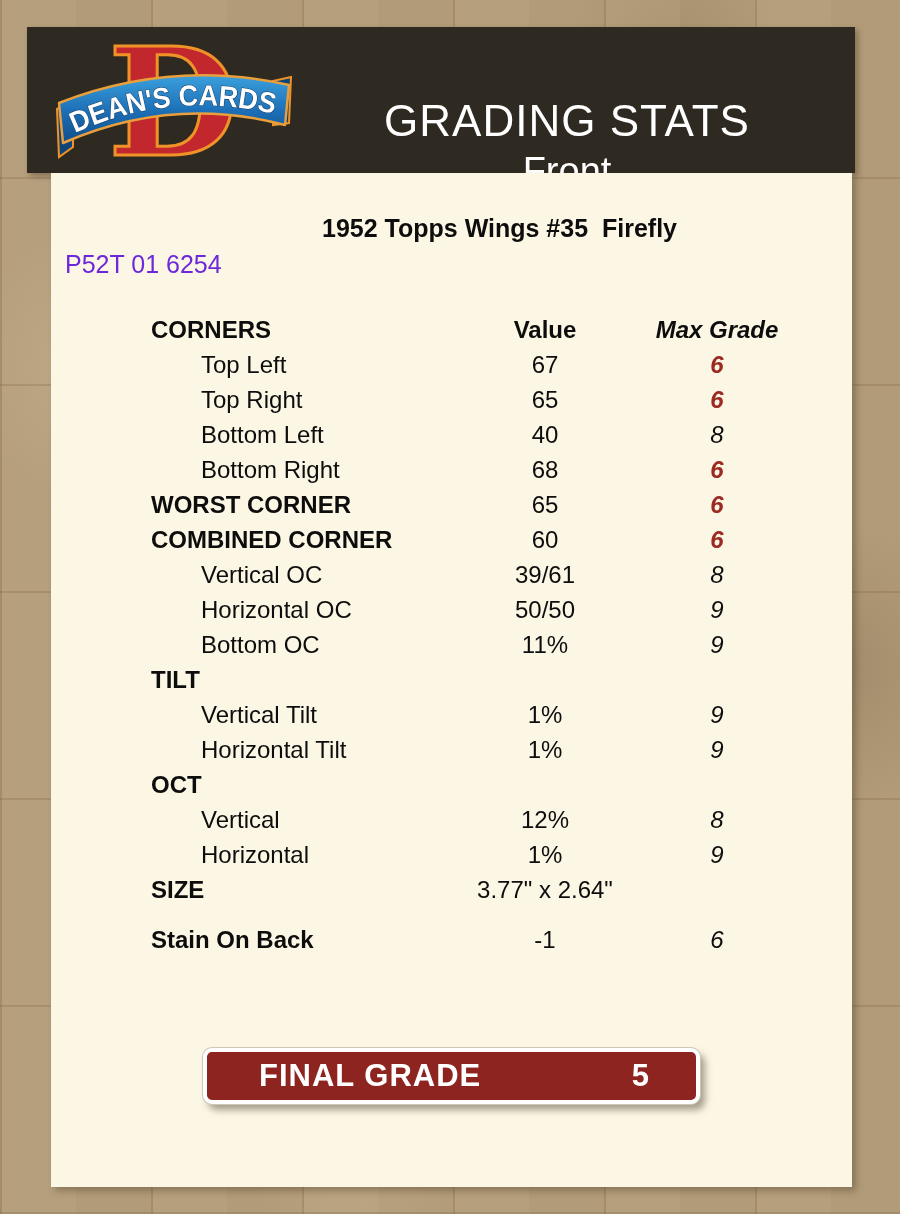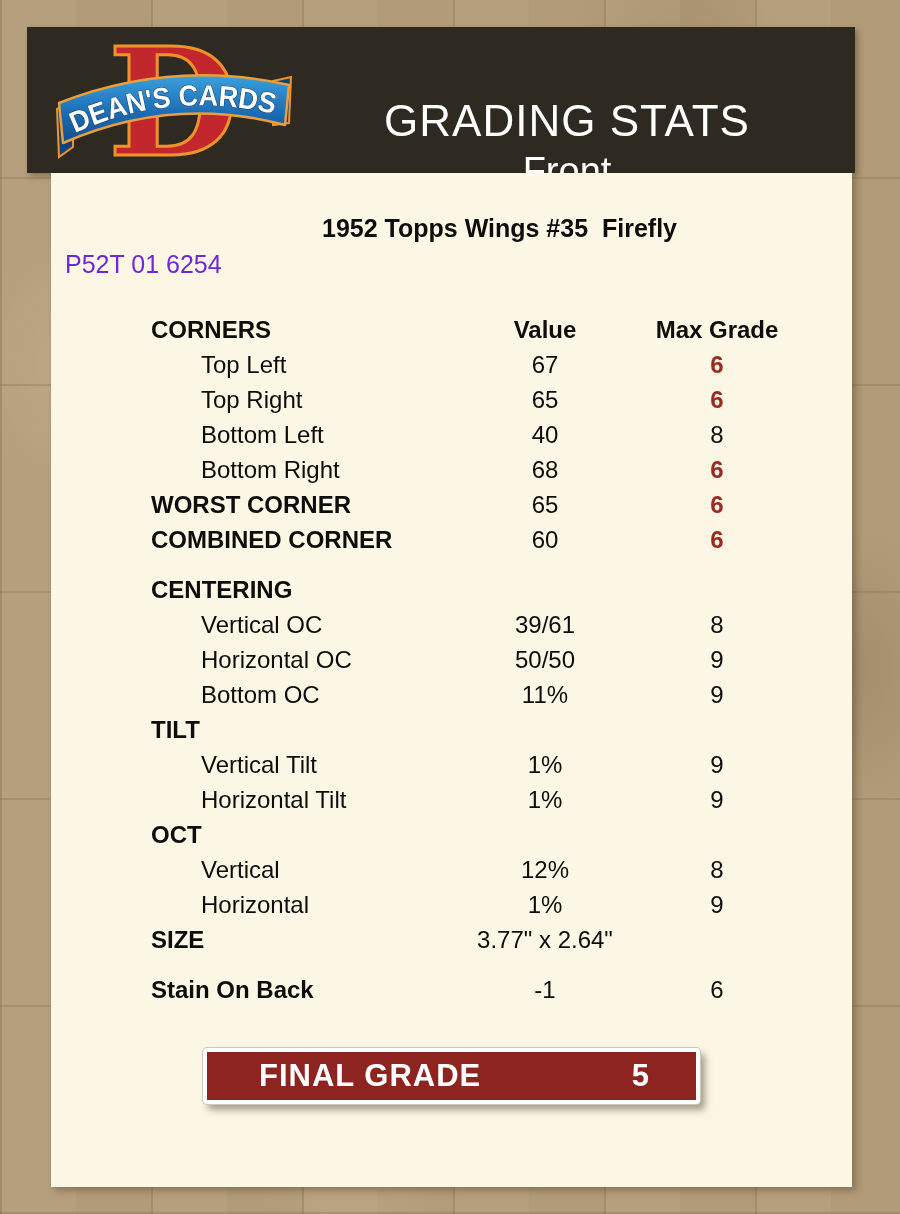--- a/index.html
+++ b/index.html
@@ -49,28 +49,28 @@
     font-size:25px; font-weight:400; color:#6d28d9;padding-left:14px;
   }
 
   .g-table { position:absolute; left:100px; top:143px; width:652px; }
   .row { display:flex; height:35px; font-size:24px; color:#0d0d0d; }
   .row.gap { margin-top:15px; }
   .row .label { flex:1; font-weight:400; }
   .row.item .label { padding-left:50px; }
   .row.columns .label, .row.section .label, .row.total .label { font-weight:bold; }
   .row .value { width:172px; text-align:center; font-weight:400; }
-  .row .max   { width:172px; text-align:center; font-weight:400; }
+  .row .max   { width:172px; text-align:center; font-weight:400;font-style:italic; }
   .row.columns .value, .row.columns .max { font-weight:bold; }
   .row .max.red { color:var(--accent-red, #9a2a22); font-weight:bold; }
 
   .final-grade {
     position:absolute; left:152px; top:875px; width:497px; height:56px;
     background:var(--button-red, #8e2420);
-    border:4px solid #ffffff; border-radius:4px;
+    border:4px solid #ffffff; border-radius:9px;
     box-shadow:0 0 0 1px #cdc7b8, 5px 6px 7px rgba(95,85,65,0.55);
     display:flex; align-items:center;
     color:#ffffff; font-weight:bold; font-size:31px; letter-spacing:1px;
   }
   .final-grade .fg-label { margin-left:52px; }
   .final-grade .fg-value { margin-left:auto; margin-right:46px; }
 </style>
 </head>
 <body>
 
@@ -134,25 +134,20 @@
       <div class="row total">
         <span class="label">WORST CORNER</span>
         <span class="value">65</span>
         <span class="max red">6</span>
       </div>
       <div class="row total">
         <span class="label">COMBINED CORNER</span>
         <span class="value">60</span>
         <span class="max red">6</span>
       </div>
-      <div class="row section gap">
-        <span class="label">CENTERING</span>
-        <span class="value"></span>
-        <span class="max"></span>
-      </div>
       <div class="row item">
         <span class="label">Vertical OC</span>
         <span class="value">39/61</span>
         <span class="max">8</span>
       </div>
       <div class="row item">
         <span class="label">Horizontal OC</span>
         <span class="value">50/50</span>
         <span class="max">9</span>
       </div>

